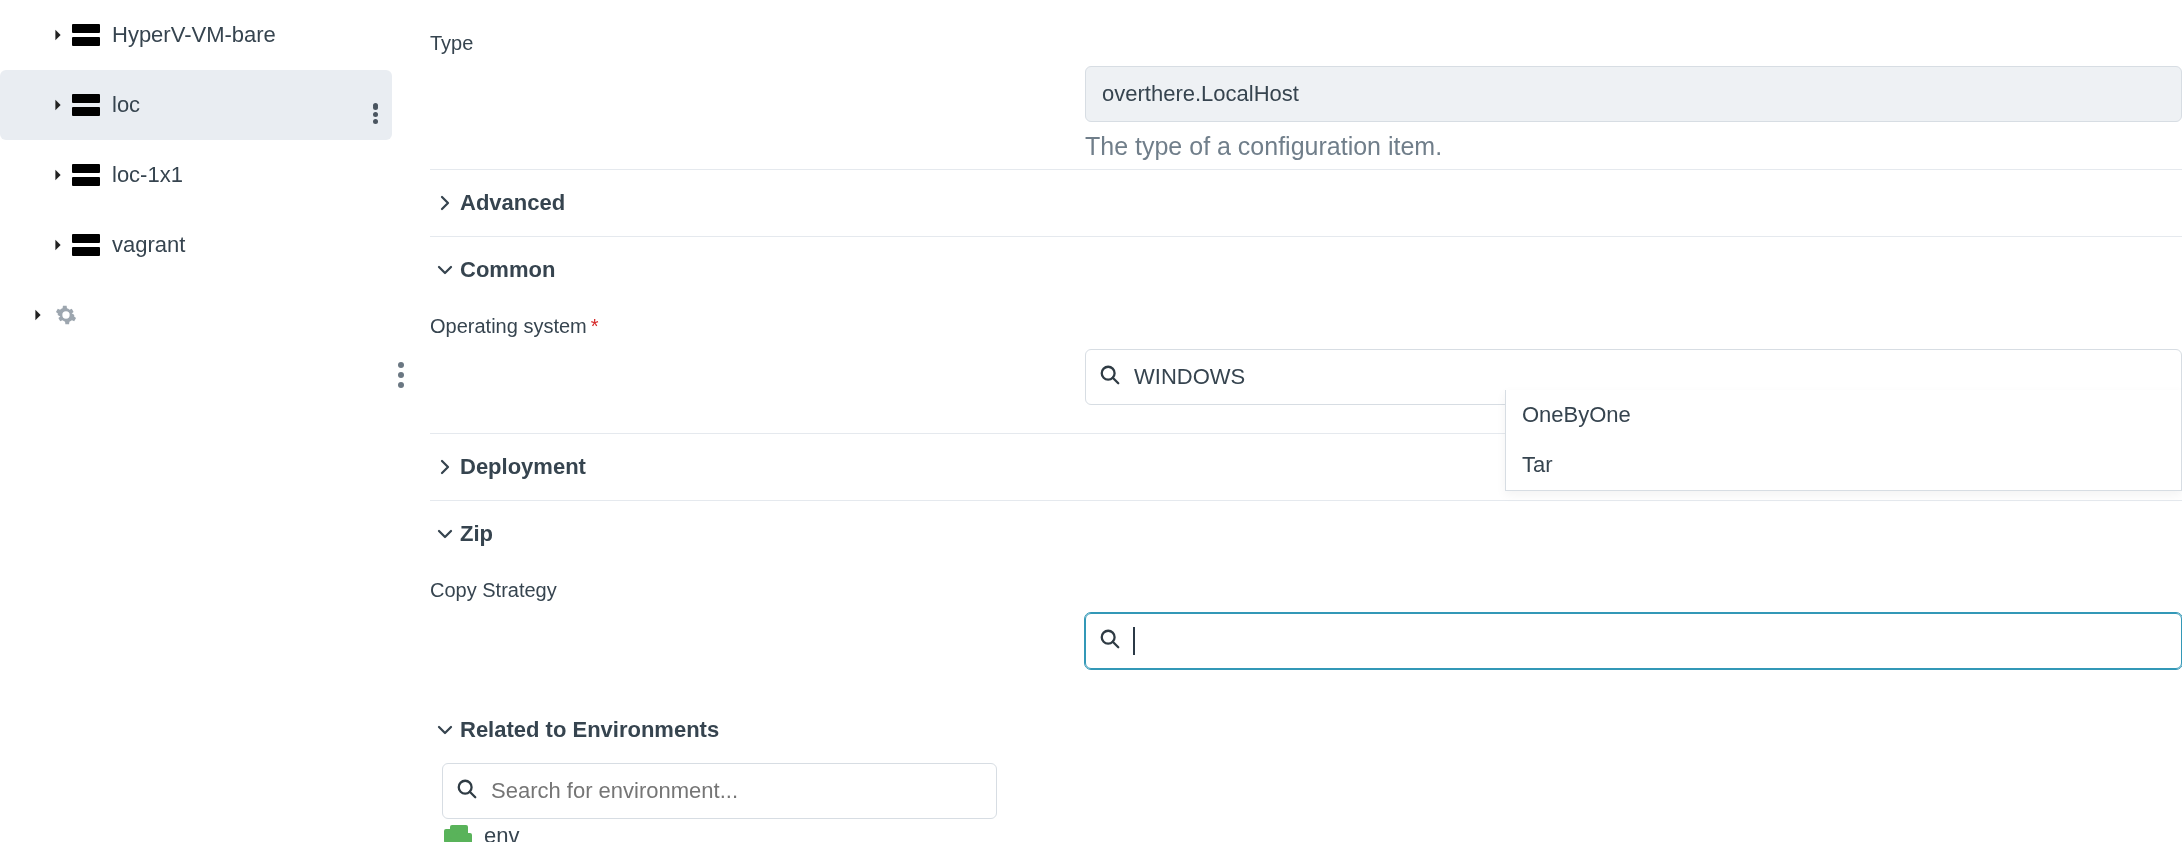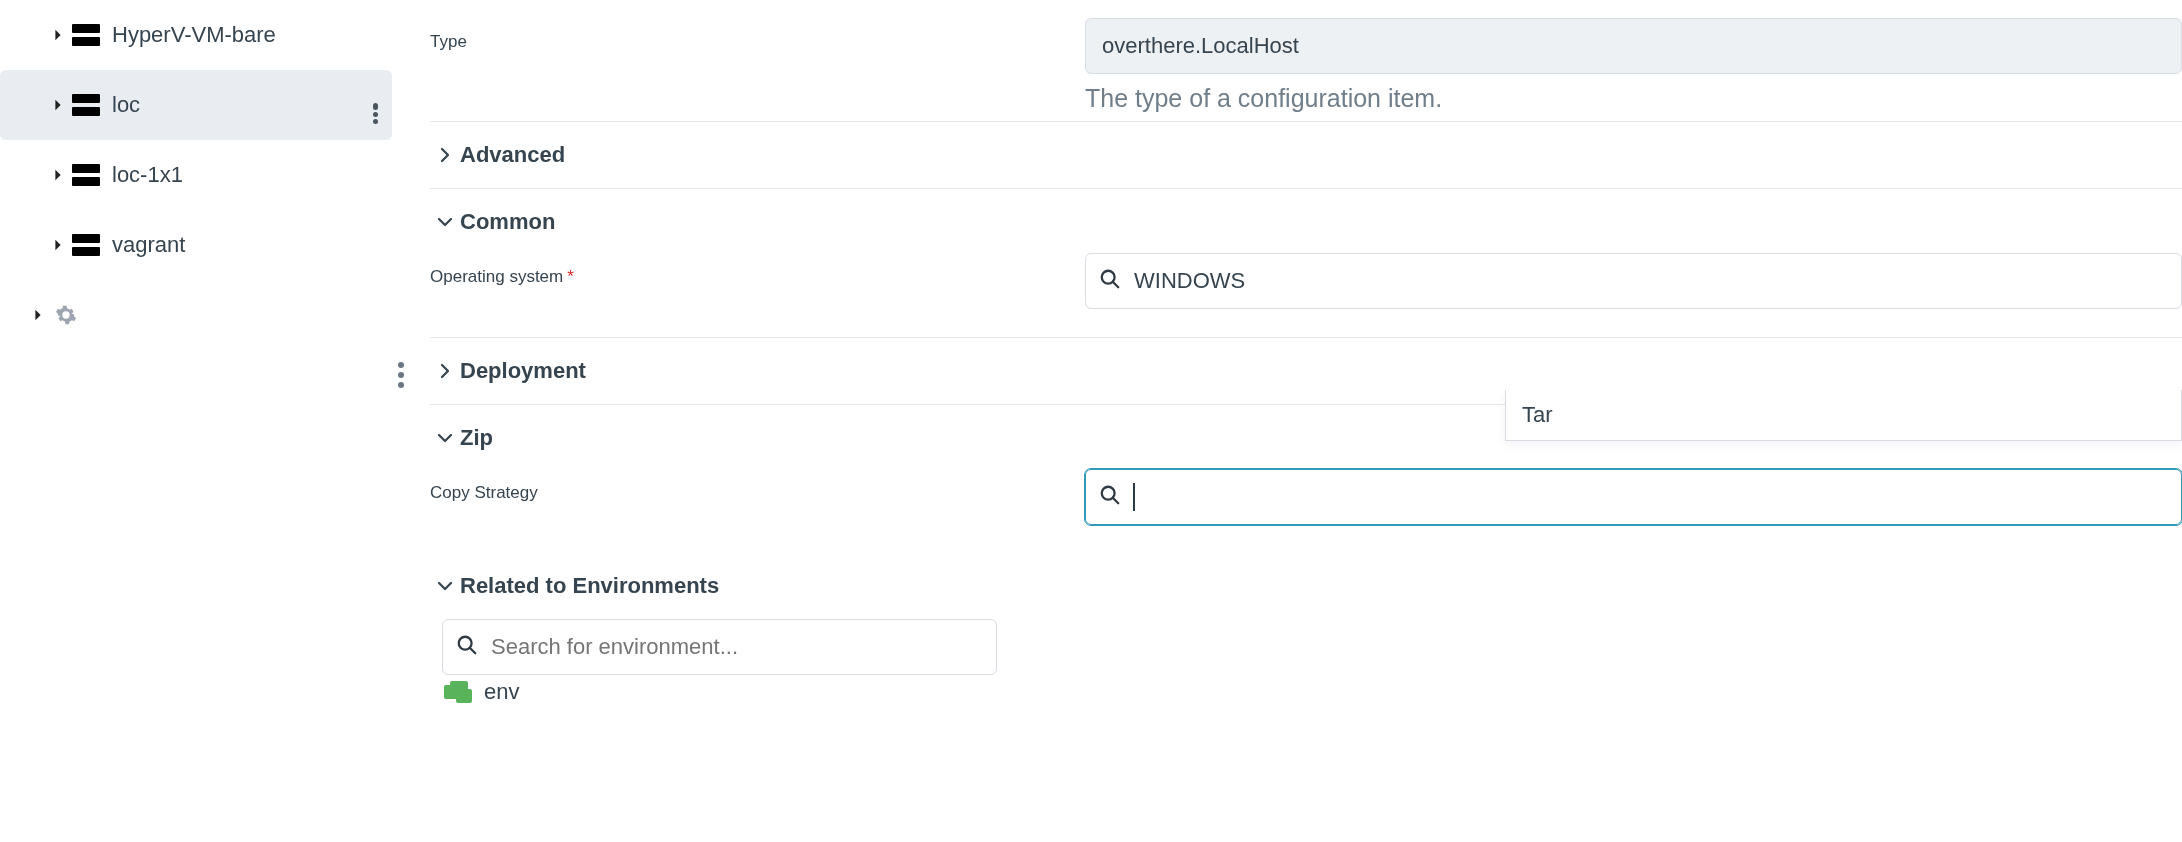--- a/index.html
+++ b/index.html
@@ -37,23 +37,23 @@
   .tree .caret svg{width:14px;height:14px;}
   .tree .node-icon{width:32px;height:32px;display:inline-flex;align-items:center;justify-content:center;margin-right:10px;}
   .tree .node-icon svg{width:28px;height:22px;}
   .tree .label{flex:1 1 auto;color:var(--text);}
   .tree .row-menu{width:34px;display:inline-flex;align-items:center;justify-content:center;}
   .tree .row-menu span{width:5px;height:5px;border-radius:50%;background:#4a5560;display:block;margin:2px 0;}
   .tree .row-menu-wrap{display:flex;flex-direction:column;align-items:center;}
 
   
   .form-row{display:flex;align-items:flex-start;padding:18px 0 8px 0;}
-  .form-label{flex:0 0 655px;font-size:17px;color:var(--text);padding-top:14px;}
+  .form-label{flex:0 0 655px;font-size:20px;color:var(--text);padding-top:14px;}
   .form-label .req{color:var(--star);margin-left:4px;}
-  .form-field{flex:1 1 auto;}
+  .form-field{flex:1 1 auto;margin-top:48px;}
   .form-help{color:var(--muted);font-size:25px;margin-top:10px;}
 
   .input, .search-input{
     width:100%;box-sizing:border-box;height:56px;border:1px solid var(--border);
     border-radius:6px;font-size:22px;color:var(--text);padding:0 16px;background:#fff;
   }
   .input.readonly{background:var(--readonly-bg);}
   .search-wrap{position:relative;}
   .search-wrap .mag{position:absolute;left:14px;top:50%;transform:translateY(-50%);color:#2f3b44;}
   .search-wrap input{padding-left:48px;}
@@ -303,20 +303,21 @@
                   <use href="#magnify"></use>
                 </svg></span>
             <input class="input" value="" style="">
             <span class="caret-blink"></span>
           </div>
         </div>
       </div>
     </div>
 
     <div class="dropdown">
+      <div class="dropdown-item">OneByOne</div>
       <div class="dropdown-item">Tar</div>
     </div>
 
     <div class="section" style="border-top:none;">
       <div class="section-header">
         <span class="sh-caret">
             <svg>
               <use href="#chev-down"></use>
             </svg>
           </span>

